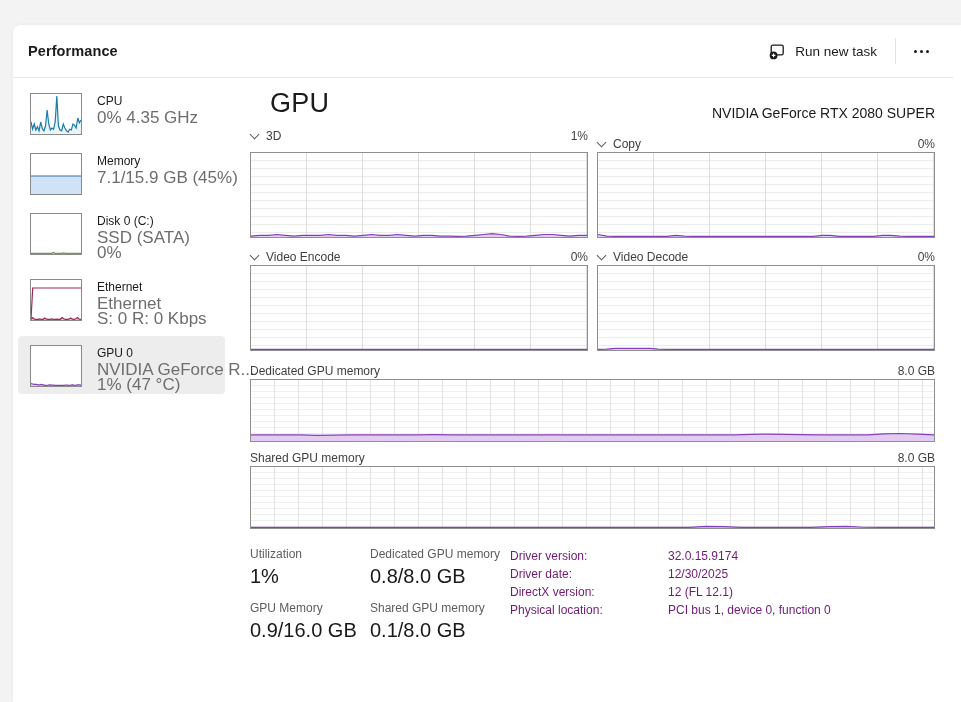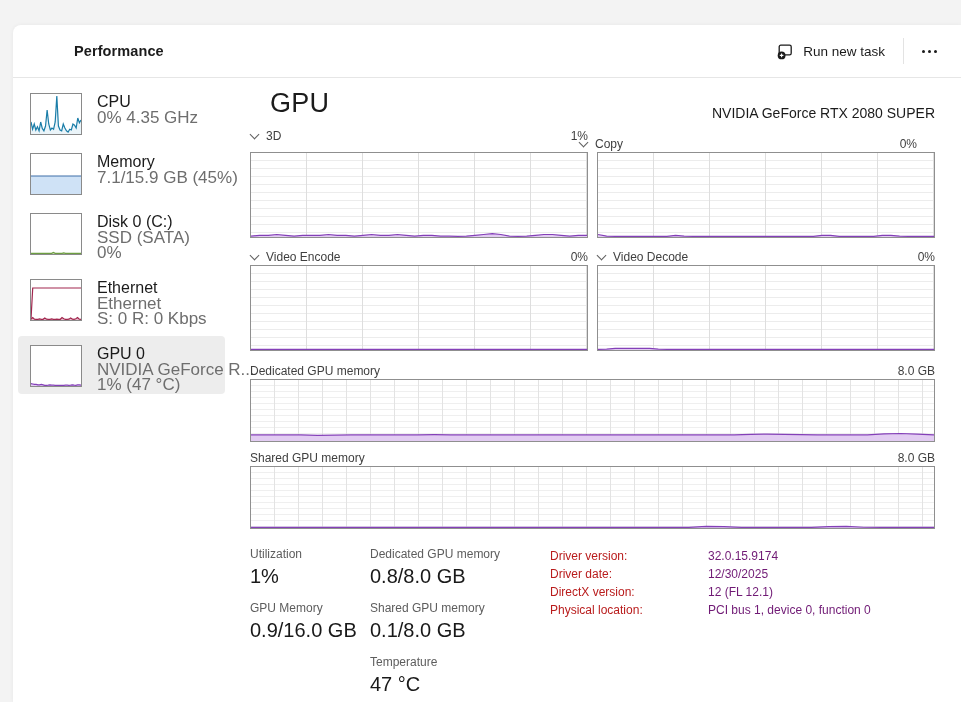--- a/index.html
+++ b/index.html
@@ -1,37 +1,37 @@
 <!DOCTYPE html>
 <html><head>
 <meta charset="utf-8">
 <style>
   html,body{margin:0;padding:0;width:961px;height:702px;overflow:hidden;
     background:#f3f3f3;font-family:"Liberation Sans",sans-serif;
     -webkit-font-smoothing:antialiased;color:#1b1b1b;}
   .panel{position:absolute;left:13px;top:25px;right:0;bottom:0;background:#ffffff;
     border-radius:8px 0 0 0;box-shadow:0 0 4px rgba(0,0,0,0.05);}
   
-  .hdr{position:absolute;left:0;top:0;right:0;height:52px;display:flex;align-items:center;
-    border-bottom:1px solid #e6e6e6;padding-left:46px;}
+  .hdr{position:absolute;left:0;top:0;right:8px;height:52px;display:flex;align-items:center;
+    border-bottom:1px solid #e6e6e6;}
   .hdr-title{margin-left:15px;font-size:14.5px;font-weight:700;letter-spacing:.1px;}
   .hdr-actions{margin-left:auto;display:flex;align-items:center;height:100%;}
   .run-btn{display:flex;align-items:center;gap:9px;font-size:13.5px;padding:7px 12px;
     border-radius:4px;cursor:default;}
   .vsep{width:1px;height:26px;background:#e3e3e3;margin:0 8px 0 6px;}
   .more-btn{display:flex;gap:3px;align-items:center;padding:10px 10px;margin-right:14px;border-radius:4px;}
   .more-btn i{width:3px;height:3px;border-radius:50%;background:#1b1b1b;display:block;}
   
   .sidebar{position:absolute;left:5px;top:59px;width:207px;}
   .side-item{position:relative;display:flex;padding:9px 0 0 12px;box-sizing:border-box;border-radius:4px;}
   .side-item.sel{background:#ededed;}
   .mini-wrap{width:50px;height:40px;border:1px solid #8a8a8a;background:#fff;position:relative;flex:none;}
   .mini-wrap svg{position:absolute;inset:0;width:100%;height:100%;}
   .side-text{margin-left:15px;min-width:0;}
-  .side-label{font-size:16px;line-height:17px;color:#1b1b1b;}
+  .side-label{font-size:12px;line-height:17px;color:#1b1b1b;}
   .side-sub{font-size:17px;line-height:15px;color:#6e6e6e;white-space:nowrap;}
   
   .main{position:absolute;left:237px;top:0;width:685px;bottom:0;}
   .gpu-title{position:absolute;left:0;top:63px;font-size:27px;font-weight:300;letter-spacing:.2px;margin-left:20px;}
   .gpu-device{position:absolute;right:0;top:80px;font-size:14px;color:#1b1b1b;}
   .chart-hdr{position:absolute;height:16px;font-size:12px;color:#3f3f3f;display:flex;align-items:center;}
   .chart-hdr .pct{margin-left:auto;}
   .chev{display:inline-block;width:6px;height:6px;border-left:1.3px solid #5f5f5f;
     border-bottom:1.3px solid #5f5f5f;transform:rotate(-45deg);margin:0 8px 3px 1px;flex:none;}
   .chart-box{position:absolute;background:#fff;border:1px solid #8f8f8f;box-sizing:border-box;}
@@ -42,21 +42,21 @@
   .grid-fine{background-image:
     repeating-linear-gradient(90deg,transparent,transparent 23px,#e3e3e3 23px,#e3e3e3 24px),
     repeating-linear-gradient(180deg,transparent,transparent 5px,#efefef 5px,#efefef 6px);}
   
   .stat{margin-bottom:12px;}
   .stat-label{font-size:12px;color:#5d5d5d;line-height:15px;}
   .stat-value{font-size:20px;color:#191919;line-height:26px;margin-top:1px;}
   .stats-col{position:absolute;top:522px;}
   .details{position:absolute;left:260px;top:522px;width:425px;font-size:12px;}
   .detail-row{display:flex;height:18px;align-items:center;}
-  .detail-label{width:158px;color:#b91c1c;flex:none;margin-left:40px;}
+  .detail-label{width:158px;color:#701a75;flex:none;}
   .detail-value{color:#701a75;}
   
   .rnt-icon{width:17px;height:17px;flex:none;}
 </style>
 </head>
 <body>
 
 <div class="panel">
 
   <div class="hdr">
@@ -148,21 +148,21 @@
 
   <div class="main">
     <div class="gpu-title">GPU</div>
     <div class="gpu-device">NVIDIA GeForce RTX 2080 SUPER</div>
 
     <div class="chart-hdr" style="left:0;top:103px;width:338px">
       <span class="chev"></span>
       <span>3D</span>
       <span class="pct">1%</span>
     </div>
-    <div class="chart-hdr" style="left:329px;top:111px;width:338px">
+    <div class="chart-hdr" style="left:347px;top:111px;width:338px">
       <span class="chev"></span>
       <span>Copy</span>
       <span class="pct">0%</span>
     </div>
 
     <div class="chart-box grid-coarse" style="left:0;top:127px;width:338px;height:86px">
         <svg viewBox="0 0 336 84" preserveAspectRatio="none">
           <path d="M0,84 L0.00,83.16 L8.62,82.32 L17.23,82.32 L25.85,81.48 L34.46,82.32 L43.08,83.16 L51.69,82.32 L60.31,82.32 L68.92,82.32 L77.54,81.48 L86.15,82.32 L94.77,82.32 L103.38,83.16 L112.00,82.32 L120.62,81.48 L129.23,82.32 L137.85,82.32 L146.46,81.48 L155.08,82.32 L163.69,83.16 L172.31,82.32 L180.92,82.32 L189.54,83.16 L198.15,83.16 L206.77,83.30 L215.38,83.16 L224.00,82.32 L232.62,81.48 L241.23,80.64 L249.85,81.48 L258.46,83.16 L267.08,83.30 L275.69,83.16 L284.31,82.32 L292.92,81.48 L301.54,81.48 L310.15,82.32 L318.77,83.16 L327.38,82.32 L336.00,82.32 L336,84 Z" fill="#e2ccf2" stroke="none"></path>
           <polyline points="0.00,83.16 8.62,82.32 17.23,82.32 25.85,81.48 34.46,82.32 43.08,83.16 51.69,82.32 60.31,82.32 68.92,82.32 77.54,81.48 86.15,82.32 94.77,82.32 103.38,83.16 112.00,82.32 120.62,81.48 129.23,82.32 137.85,82.32 146.46,81.48 155.08,82.32 163.69,83.16 172.31,82.32 180.92,82.32 189.54,83.16 198.15,83.16 206.77,83.30 215.38,83.16 224.00,82.32 232.62,81.48 241.23,80.64 249.85,81.48 258.46,83.16 267.08,83.30 275.69,83.16 284.31,82.32 292.92,81.48 301.54,81.48 310.15,82.32 318.77,83.16 327.38,82.32 336.00,82.32" fill="none" stroke="#8440b8" stroke-width="1.2"></polyline>
         </svg>
@@ -233,24 +233,20 @@
 
     <div class="stats-col" style="left:120px">
       <div class="stat">
         <div class="stat-label">Dedicated GPU memory</div>
         <div class="stat-value">0.8/8.0 GB</div>
       </div>
       <div class="stat">
         <div class="stat-label">Shared GPU memory</div>
         <div class="stat-value">0.1/8.0 GB</div>
       </div>
-      <div class="stat">
-        <div class="stat-label">Temperature</div>
-        <div class="stat-value">47 °C</div>
-      </div>
     </div>
 
     <div class="details">
       <div class="detail-row">
         <span class="detail-label">Driver version:</span>
         <span class="detail-value">32.0.15.9174</span>
       </div>
       <div class="detail-row">
         <span class="detail-label">Driver date:</span>
         <span class="detail-value">12/30/2025</span>

